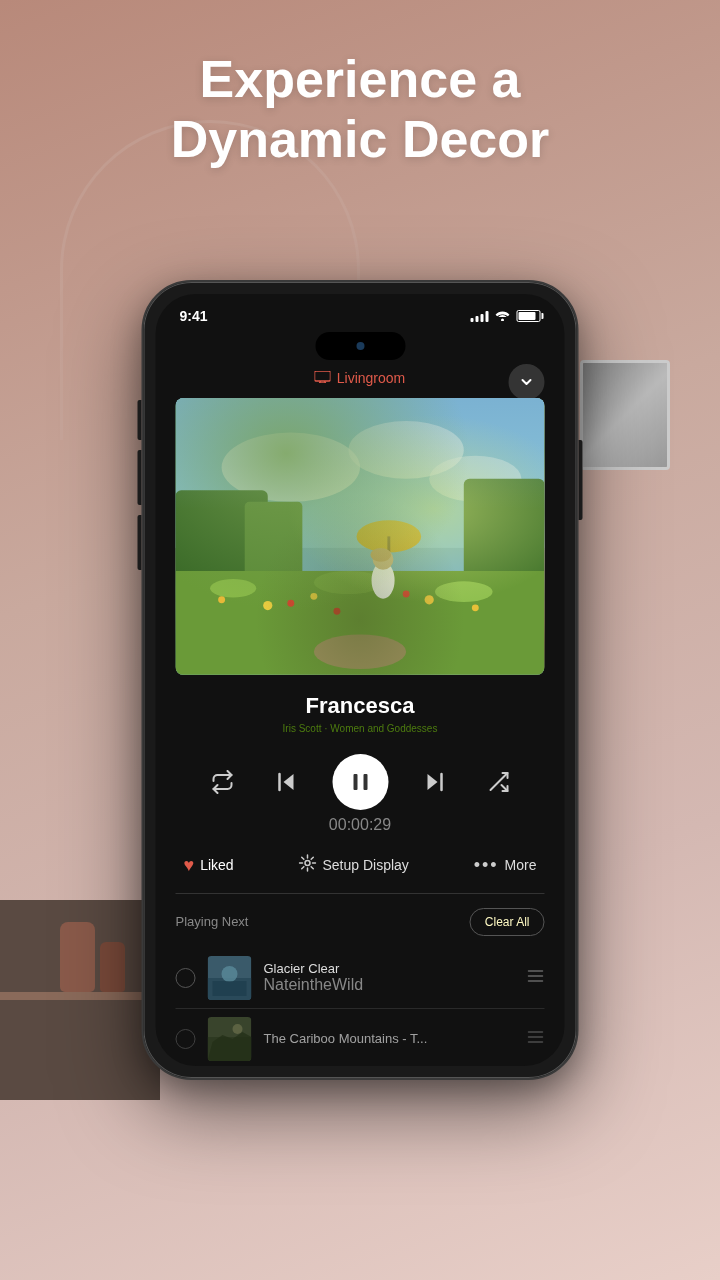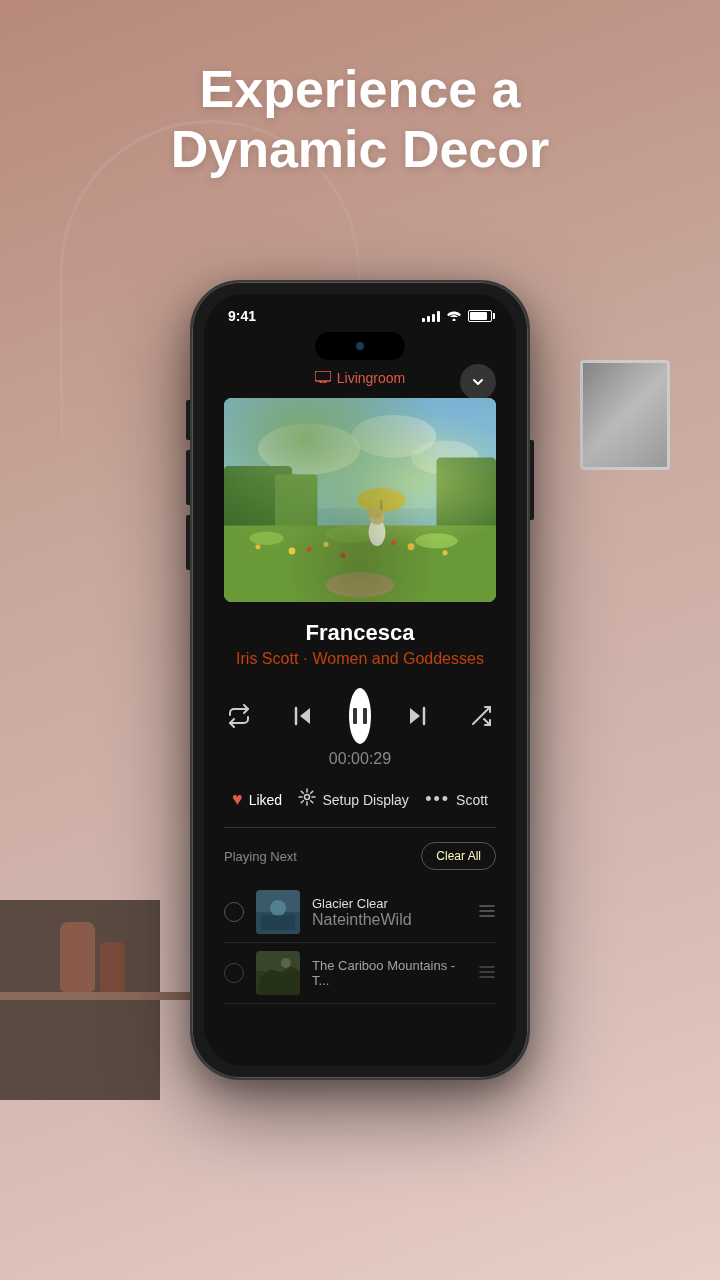--- a/index.html
+++ b/index.html
@@ -84,39 +84,39 @@
 
     .bg-frame-inner {
       width: 100%;
       height: 100%;
       background: linear-gradient(135deg, #888 0%, #bbb 50%, #999 100%);
     }
 
     
     .hero-title {
       position: absolute;
-      top: 60px;
+      top: 50px;
       left: 0;
       right: 0;
       text-align: center;
       color: white;
       font-size: 52px;
       font-weight: 800;
       line-height: 1.15;
       text-shadow: 0 2px 8px rgba(0,0,0,0.15);
       z-index: 10;
     }
 
     
     .phone-wrapper {
       position: absolute;
       top: 280px;
       left: 50%;
       transform: translateX(-50%);
-      width: 340px;
+      width: 437px;
       height: 800px;
       z-index: 20;
     }
 
     .phone-body {
       position: absolute;
       inset: 0;
       background: #1a1a1a;
       border-radius: 50px;
       border: 2px solid #3a3a3a;
@@ -321,22 +321,22 @@
     .song-title {
       text-align: center;
       color: white;
       font-size: 22px;
       font-weight: 700;
       margin-bottom: 4px;
     }
 
     .song-meta {
       text-align: center;
-      color: #c2410c;
-      font-size: 16px;
+      color: #4d7c0f;
+      font-size: 10px;
       margin-bottom: 20px;
     }
 
     
     .controls {
       display: flex;
       align-items: center;
       justify-content: center;
       gap: 28px;
       margin-bottom: 6px;
@@ -658,21 +658,21 @@
             <span class="setup-icon">
               <svg width="18" height="18" viewBox="0 0 18 18" fill="none" stroke="#ccc" stroke-width="1.5">
                 <circle cx="9" cy="9" r="2.5"></circle>
                 <path d="M9 1v3M9 14v3M1 9h3M14 9h3M3.22 3.22l2.12 2.12M12.66 12.66l2.12 2.12M3.22 14.78l2.12-2.12M12.66 5.34l2.12-2.12" stroke-linecap="round"></path>
               </svg>
             </span>
             <span>Setup Display</span>
           </div>
           <div class="action-item">
             <span class="more-dots">•••</span>
-            <span>Scott</span>
+            <span>More</span>
           </div>
         </div>
 
         <div class="playing-next-header">
           <span class="playing-next-label">Playing Next</span>
           <button class="clear-all-btn">Clear All</button>
         </div>
 
         <div class="queue-item">
           <div class="queue-circle"></div>

